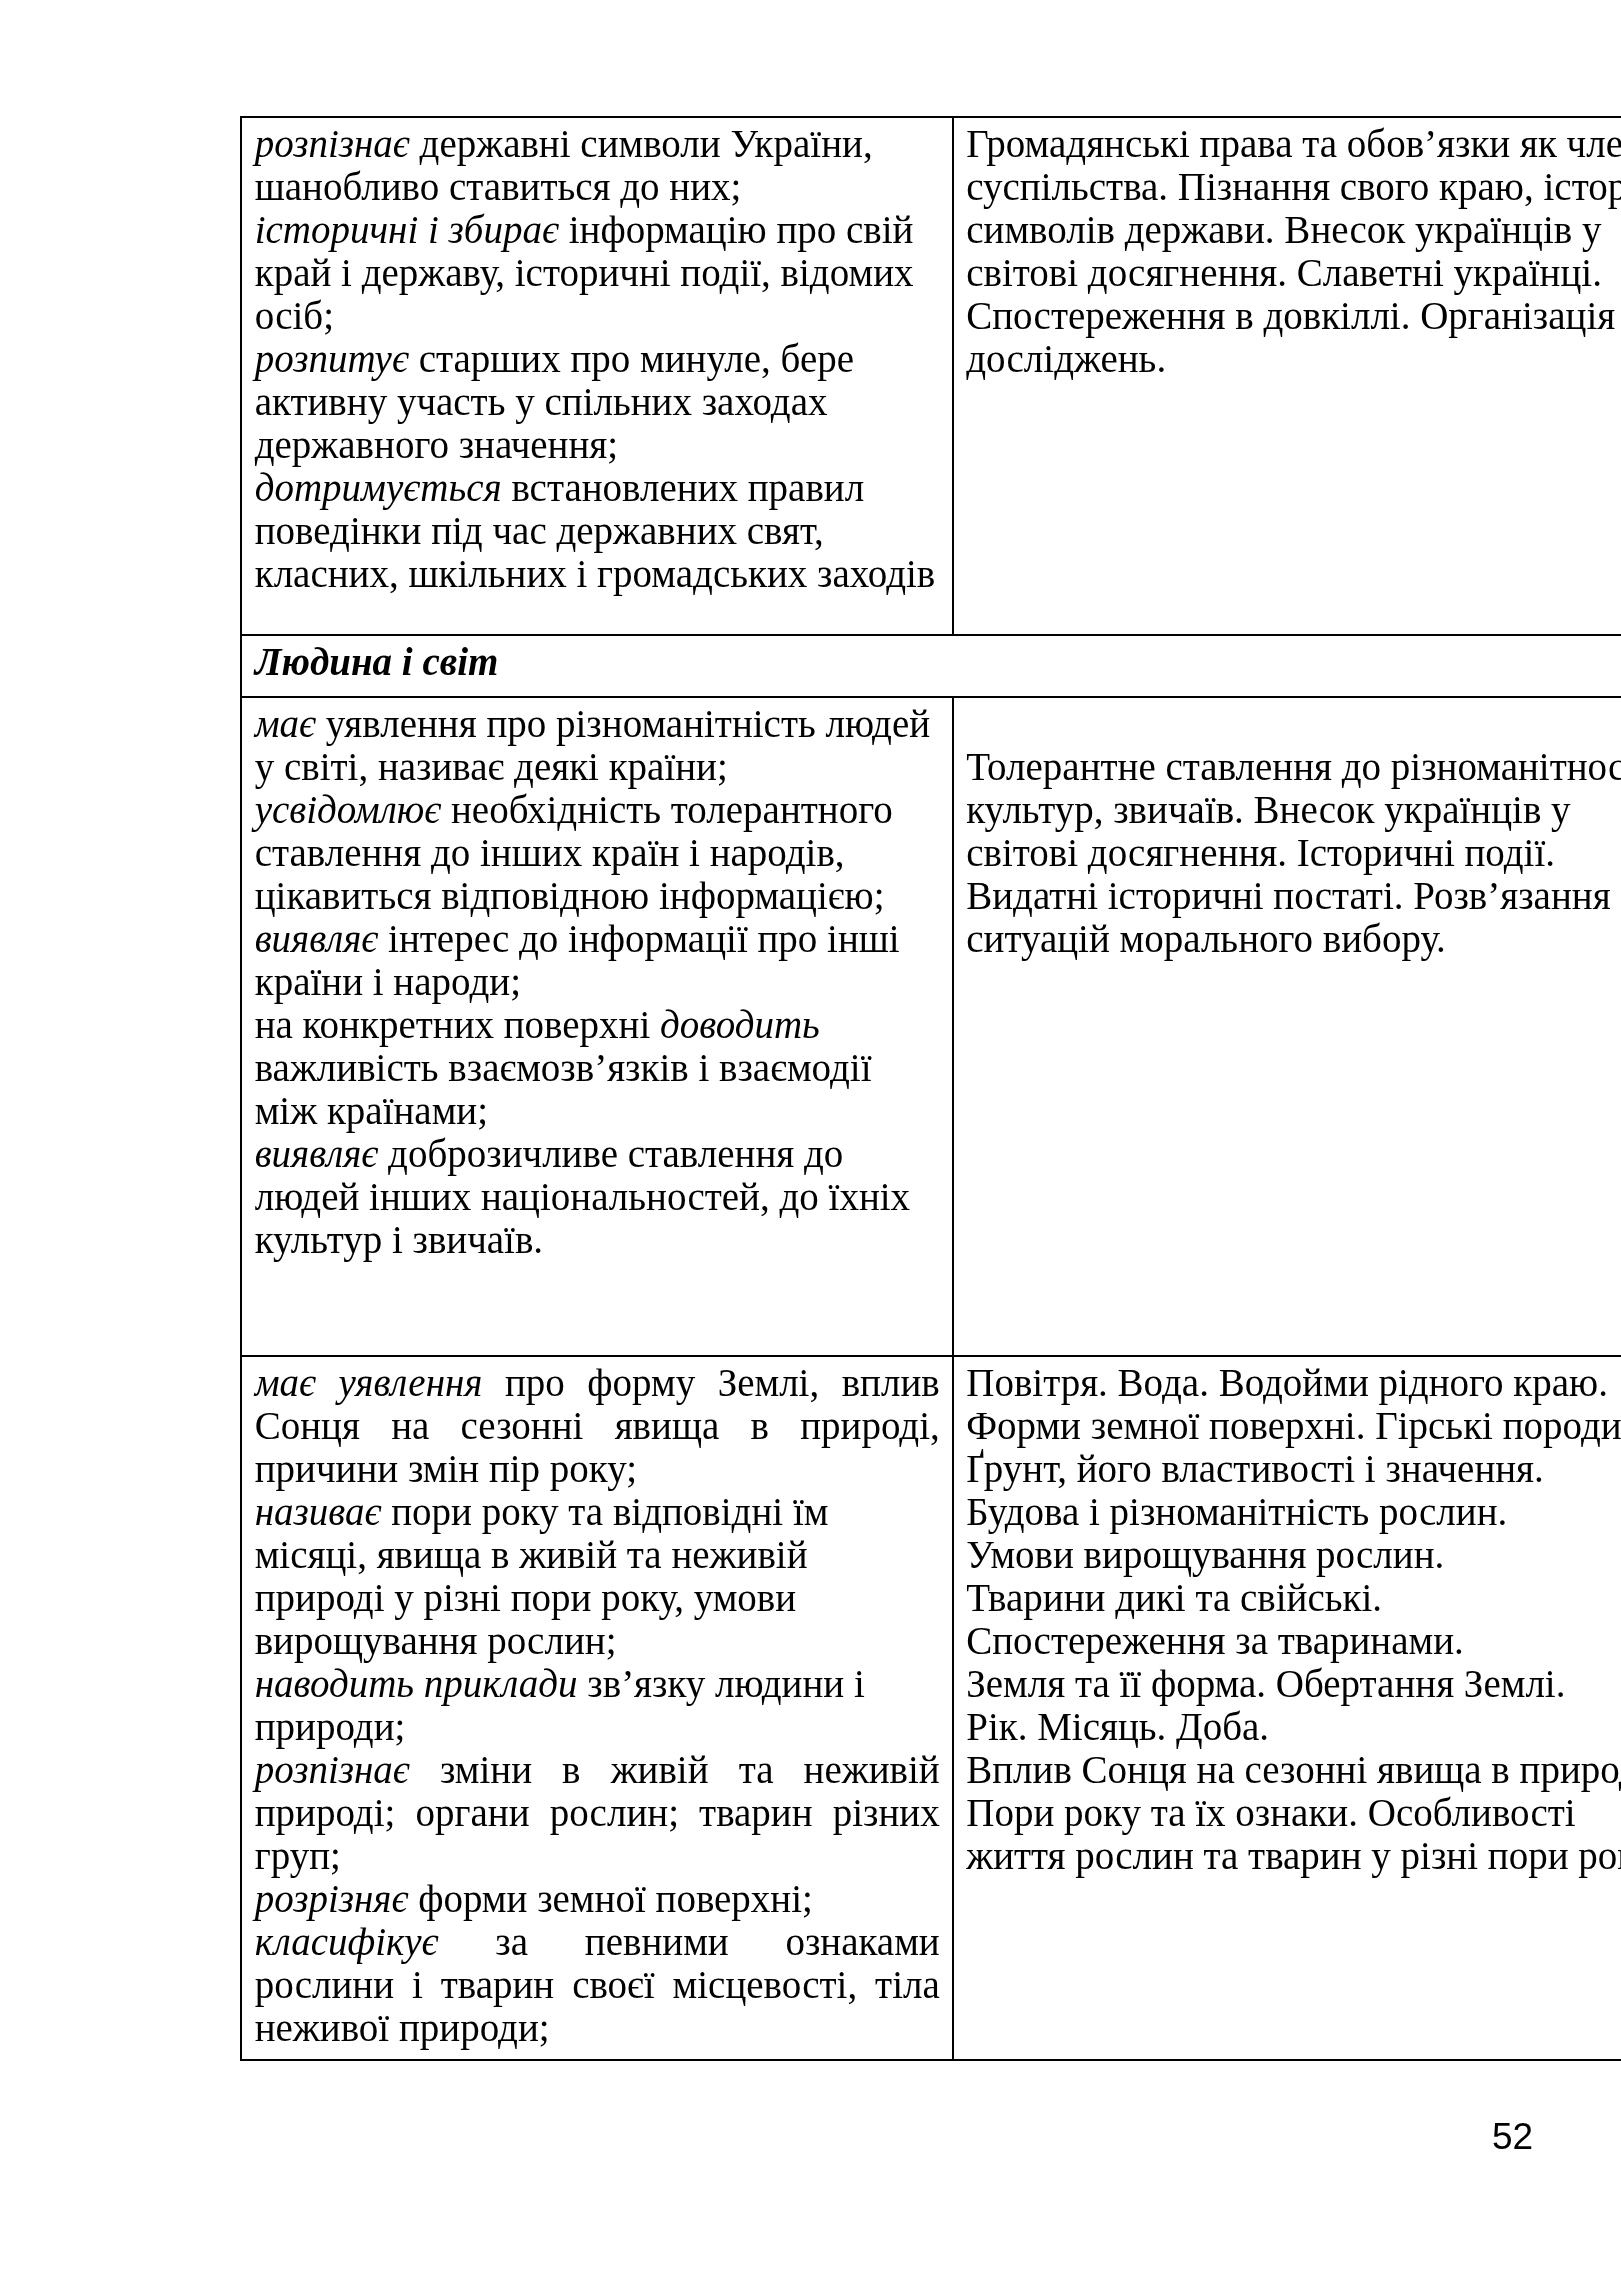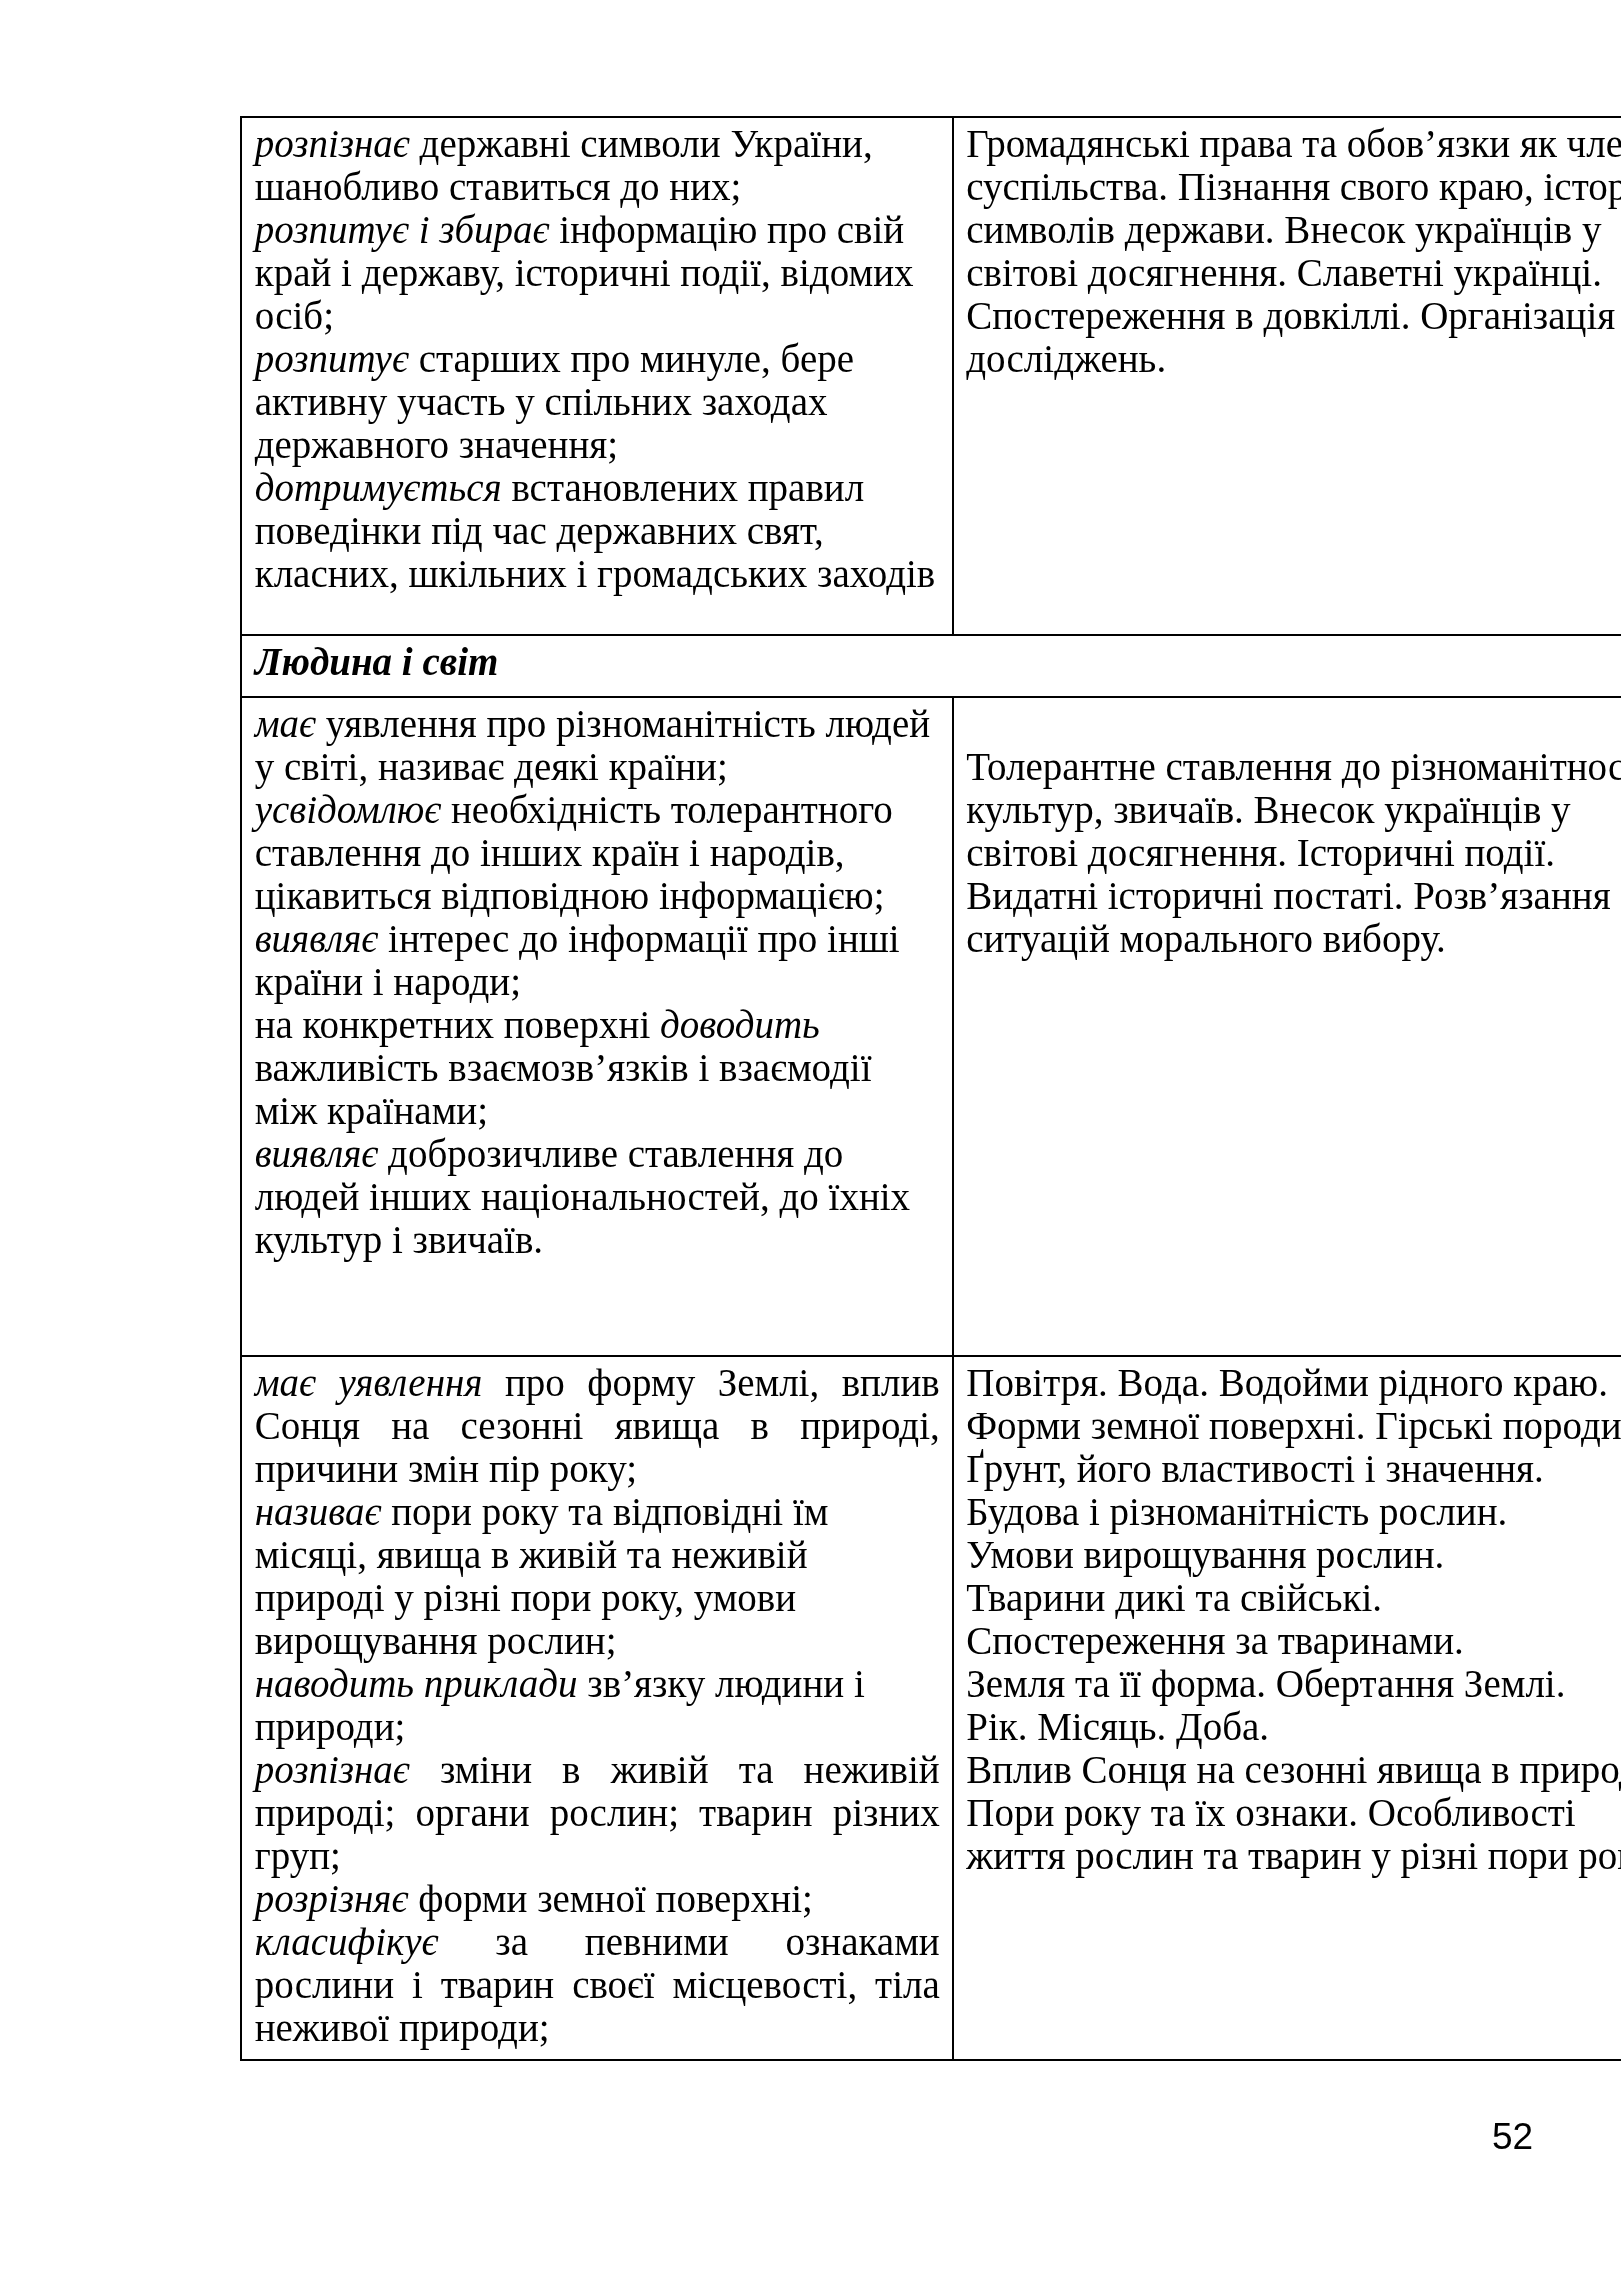--- a/index.html
+++ b/index.html
@@ -72,21 +72,21 @@
   <table class="doc-table">
     <colgroup>
       <col style="width:48.97%">
       <col style="width:51.03%">
     </colgroup>
     <tbody>
       <tr>
         <td>
           <div class="cell-body h-row1">
               <div class="para"><em>розпізнає</em><span> державні символи України, шанобливо ставиться до них;</span></div>
-              <div class="para"><em>розпитує і збирає</em><span> інформацію про свій край і державу, історичні події, відомих осіб;</span></div>
+              <div class="para"><em>історичні і збирає</em><span> інформацію про свій край і державу, історичні події, відомих осіб;</span></div>
               <div class="para"><em>розпитує</em><span> старших про минуле, бере активну участь у спільних заходах державного значення;</span></div>
               <div class="para"><em>дотримується</em><span> встановлених правил поведінки під час державних свят, класних, шкільних і громадських заходів</span></div>
             </div>
         </td>
         <td>
           <div class="cell-body h-row1">
               <div class="para"><span>Громадянські права та обов’язки як члена суспільства. Пізнання свого краю, історії, і символів держави. Внесок українців у світові досягнення. Славетні українці. Спостереження в довкіллі. Організація досліджень.</span></div>
             </div>
         </td>
       </tr>

